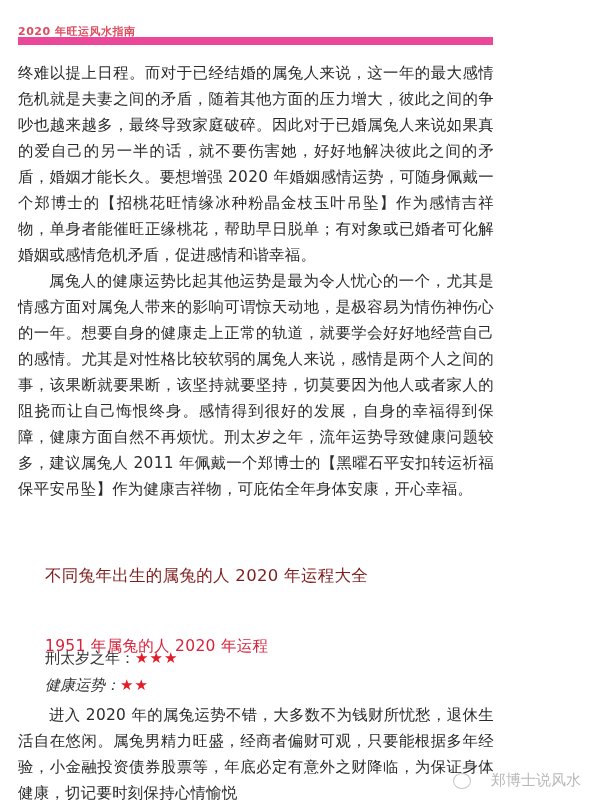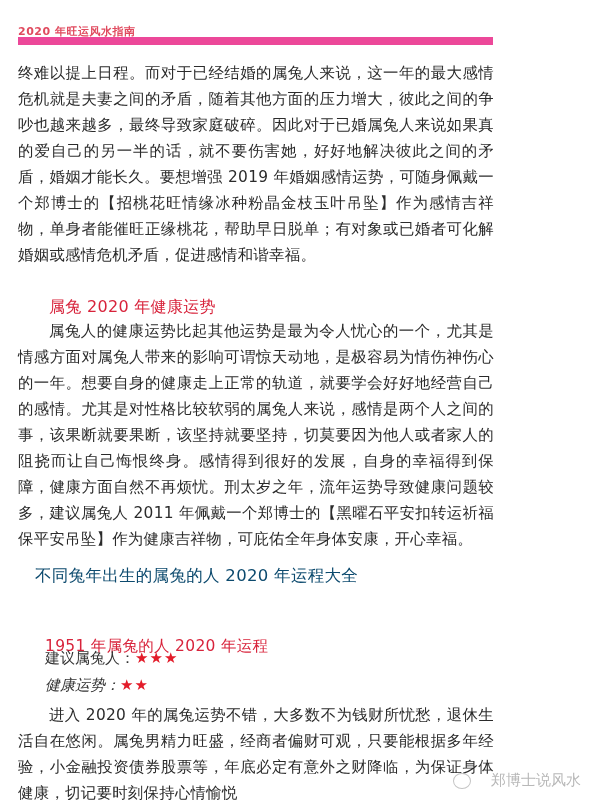--- a/index.html
+++ b/index.html
@@ -6,51 +6,50 @@
   body { width: 605px; height: 800px; position: relative; overflow: hidden;
          font-family: "DejaVu Sans", "Liberation Sans", sans-serif; color: #2b2b2b; }
   .header { position: absolute; left: 18px; top: 12px; width: 475px; height: 17px;
             border-bottom: 8px solid #ec4899; margin-top: 8px; }
   .header-title { font-size: 11px; color: #e04a5e; font-weight: bold; letter-spacing: 0.5px; }
   .content { position: absolute; left: 18px; top: 60px; width: 476px; }
   .p { font-size: 15.4px; line-height: 26px; margin: 0; text-align: justify; letter-spacing: 0.3px; }
   .indent { text-indent: 31px; }
   .h-red { color: #d8233b; font-size: 16px; margin: 0; font-weight: normal; letter-spacing: 0.3px; }
   .sec-health { margin-top: 28px; padding-left: 31px; line-height: 22px; }
-  .sec-big { position: absolute; left: 35px; top: 565px; font-size: 16.5px; color: #0c4a6e; }
+  .sec-big { position: absolute; left: 45px; top: 565px; font-size: 16.5px; color: #7f1d1d; }
   .sub { position: absolute; left: 45px; top: 622px; font-size: 15.5px; color: #d8233b; margin-top: 14px; }
   .rating { position: absolute; left: 45px; font-size: 15px; color: #333; }
   .rating .stars { color: #e31c2a; font-size: 15px; letter-spacing: 1px; }
   .r1 { top: 649px; }
   .r2 { top: 676px; font-style: italic; }
   .tail { position: absolute; left: 18px; top: 702px; width: 476px; }
   .watermark { position: absolute; right: 24px; top: 771px; font-size: 15px; color: #b8b8b8;
                display: flex; align-items: center; gap: 20px; }
   .wm-icon { width: 16px; height: 14px; border: 1.5px solid #c4c4c4; border-radius: 50%;
              display: inline-block; position: relative; }
 </style>
 </head>
 <body>
 
 <div class="header">
   <span class="header-title">2020 年旺运风水指南</span>
 </div>
 
 <div class="content">
-  <p class="p">终难以提上日程。而对于已经结婚的属兔人来说，这一年的最大感情危机就是夫妻之间的矛盾，随着其他方面的压力增大，彼此之间的争吵也越来越多，最终导致家庭破碎。因此对于已婚属兔人来说如果真的爱自己的另一半的话，就不要伤害她，好好地解决彼此之间的矛盾，婚姻才能长久。要想增强 2019 年婚姻感情运势，可随身佩戴一个郑博士的【招桃花旺情缘冰种粉晶金枝玉叶吊坠】作为感情吉祥物，单身者能催旺正缘桃花，帮助早日脱单；有对象或已婚者可化解婚姻或感情危机矛盾，促进感情和谐幸福。</p>
-  <h3 class="h-red sec-health">属兔 2020 年健康运势</h3>
+  <p class="p">终难以提上日程。而对于已经结婚的属兔人来说，这一年的最大感情危机就是夫妻之间的矛盾，随着其他方面的压力增大，彼此之间的争吵也越来越多，最终导致家庭破碎。因此对于已婚属兔人来说如果真的爱自己的另一半的话，就不要伤害她，好好地解决彼此之间的矛盾，婚姻才能长久。要想增强 2020 年婚姻感情运势，可随身佩戴一个郑博士的【招桃花旺情缘冰种粉晶金枝玉叶吊坠】作为感情吉祥物，单身者能催旺正缘桃花，帮助早日脱单；有对象或已婚者可化解婚姻或感情危机矛盾，促进感情和谐幸福。</p>
   <p class="p indent">属兔人的健康运势比起其他运势是最为令人忧心的一个，尤其是情感方面对属兔人带来的影响可谓惊天动地，是极容易为情伤神伤心的一年。想要自身的健康走上正常的轨道，就要学会好好地经营自己的感情。尤其是对性格比较软弱的属兔人来说，感情是两个人之间的事，该果断就要果断，该坚持就要坚持，切莫要因为他人或者家人的阻挠而让自己悔恨终身。感情得到很好的发展，自身的幸福得到保障，健康方面自然不再烦忧。刑太岁之年，流年运势导致健康问题较多，建议属兔人 2011 年佩戴一个郑博士的【黑曜石平安扣转运祈福保平安吊坠】作为健康吉祥物，可庇佑全年身体安康，开心幸福。</p>
 </div>
 
 <h2 class="h-red sec-big">不同兔年出生的属兔的人 2020 年运程大全</h2>
 
 <h3 class="h-red sub">1951 年属兔的人 2020 年运程</h3>
 
 <div class="rating r1">
-  <span>建议属兔人：</span><span class="stars">★★★</span>
+  <span>刑太岁之年：</span><span class="stars">★★★</span>
 </div>
 <div class="rating r2">
   <span>健康运势：</span><span class="stars">★★</span>
 </div>
 
 <div class="tail">
   <p class="p indent">进入 2020 年的属兔运势不错，大多数不为钱财所忧愁，退休生活自在悠闲。属兔男精力旺盛，经商者偏财可观，只要能根据多年经验，小金融投资债券股票等，年底必定有意外之财降临，为保证身体健康，切记要时刻保持心情愉悦</p>
 </div>
 
 <div class="watermark">

